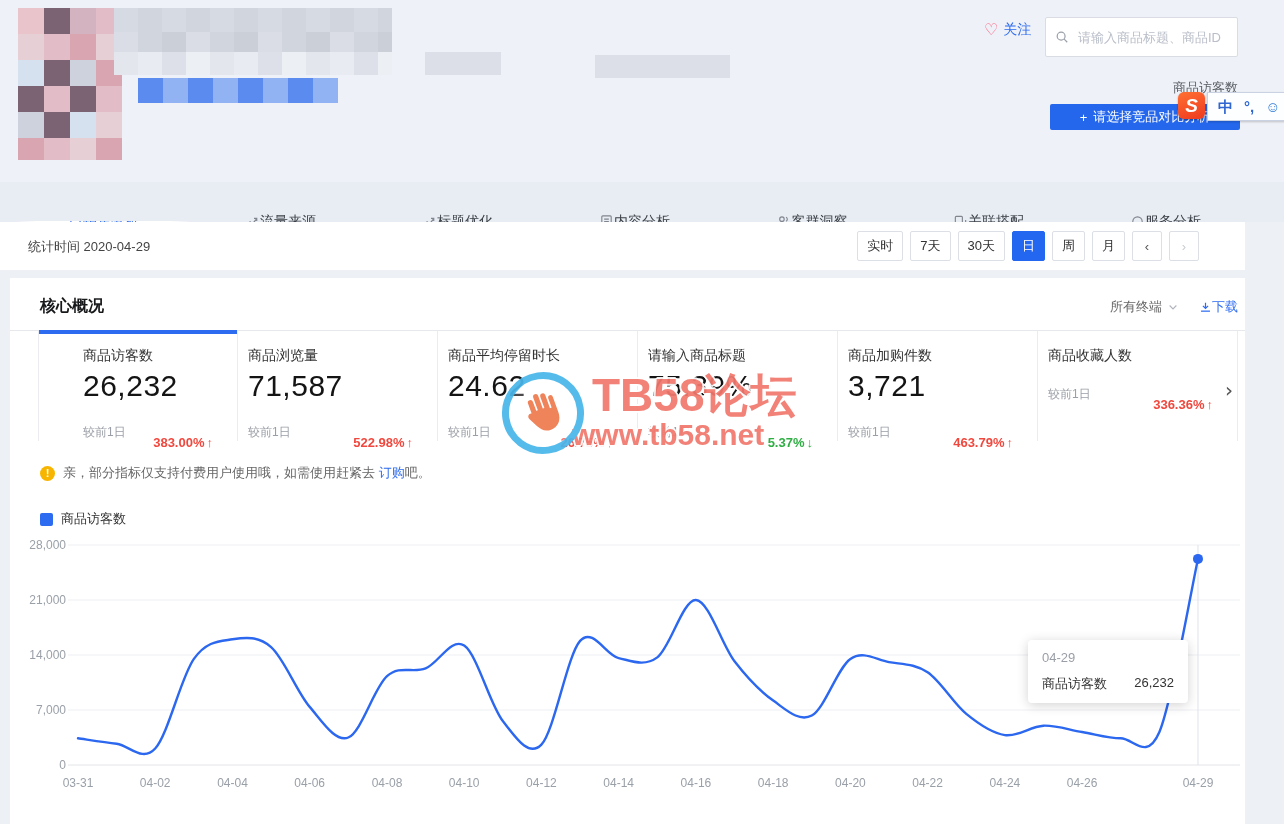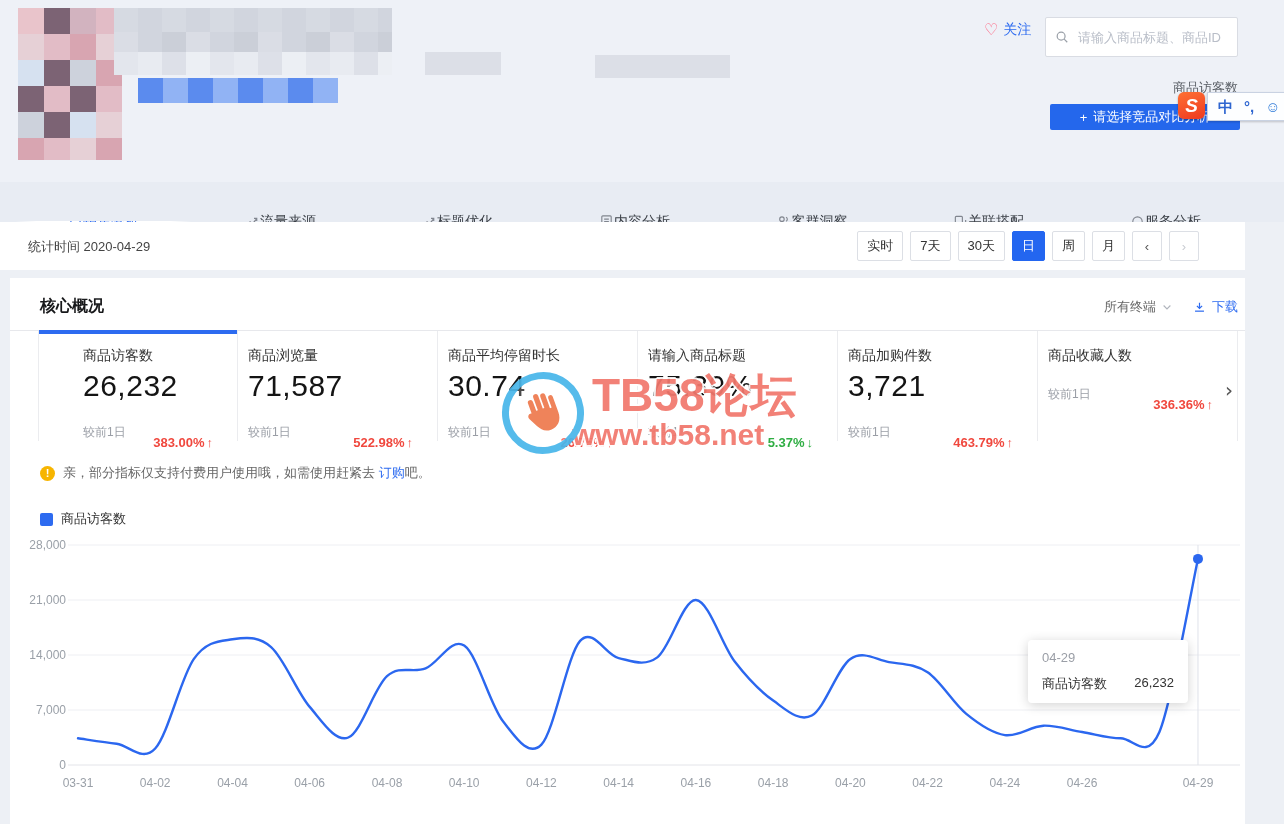--- a/index.html
+++ b/index.html
@@ -43,21 +43,21 @@
         font-size:13px;color:#333;display:flex;align-items:center;justify-content:center;cursor:pointer;box-sizing:border-box;
         font-family:inherit;}
   .rbtn.active{background:#2366f0;border-color:#2366f0;color:#fff;}
   .rbtn.nav{color:#555;}
   .rbtn.disabled{color:#c9ccd2;cursor:default;}
   
   .card{position:absolute;top:278px;left:10px;width:1235px;height:546px;background:#fff;}
   .ov-title{position:absolute;top:18px;left:30px;font-size:16px;font-weight:bold;color:#17181a;}
   .ov-controls{position:absolute;top:20px;right:7px;display:flex;align-items:center;gap:20px;}
   .terminal{display:flex;align-items:center;gap:5px;color:#666;cursor:pointer;}
-  .download{display:flex;align-items:center;gap:6px;color:#2d6bf0;cursor:pointer;}
+  .download{display:flex;align-items:center;gap:0;color:#2d6bf0;cursor:pointer;}
   .ov-divider{position:absolute;top:52px;left:0;width:1235px;border-top:1px solid #e7e8ec;}
   .metrics{position:absolute;top:53px;left:28px;display:flex;}
   .metric{width:200px;height:110px;border-right:1px solid #ebecef;box-sizing:border-box;padding:16px 24px 0 10px;cursor:pointer;position:relative;}
   .metric:first-child{border-left:1px solid #ebecef;padding-left:44px;}
   .metric.active:before{content:"";position:absolute;top:-1px;left:0;width:100%;height:4px;background:#2d6bf0;}
   .m-label{font-size:14px;color:#333;}
   .m-value{font-size:30px;color:#141414;margin-top:4px;letter-spacing:.5px;}
   .m-foot{display:flex;justify-content:space-between;align-items:center;margin-top:12px;}
   .m-cmp{color:#9a9ea6;font-size:12px;}
   .m-chg{font-size:13px;font-weight:bold;display:flex;align-items:center;gap:2px;margin-top:20px;}
@@ -337,21 +337,21 @@
         <div class="metric">
           <div class="m-label">商品浏览量</div>
           <div class="m-value">71,587</div>
           <div class="m-foot">
             <span class="m-cmp">较前1日</span>
             <span class="m-chg up">522.98% <b>↑</b></span>
           </div>
         </div>
         <div class="metric">
           <div class="m-label">商品平均停留时长</div>
-          <div class="m-value">30.74</div>
+          <div class="m-value">24.62</div>
           <div class="m-foot">
             <span class="m-cmp">较前1日</span>
             <span class="m-chg up">26.75% <b>↑</b></span>
           </div>
         </div>
         <div class="metric">
           <div class="m-label">请输入商品标题</div>
           <div class="m-value">75.39%</div>
           <div class="m-foot">
             <span class="m-cmp">较前1日</span>

